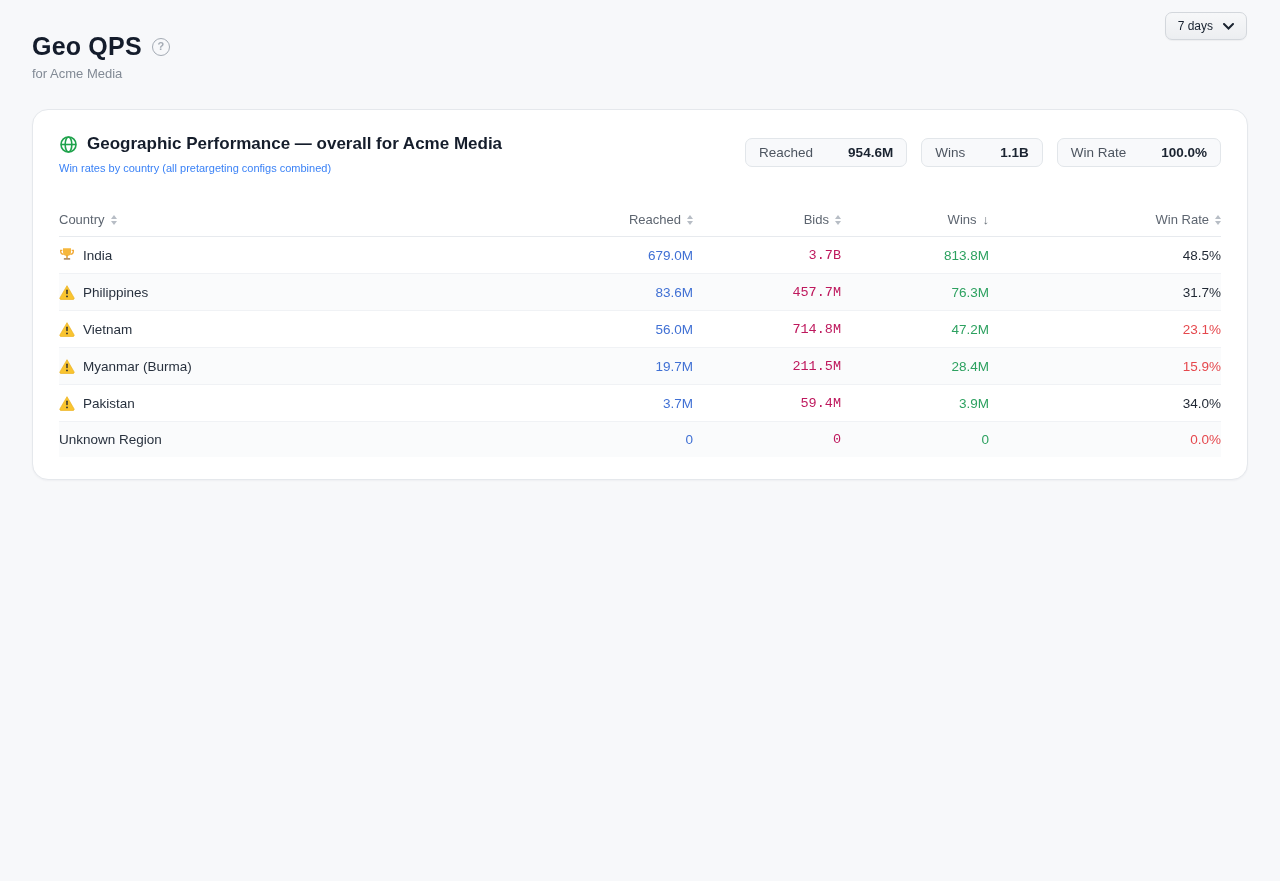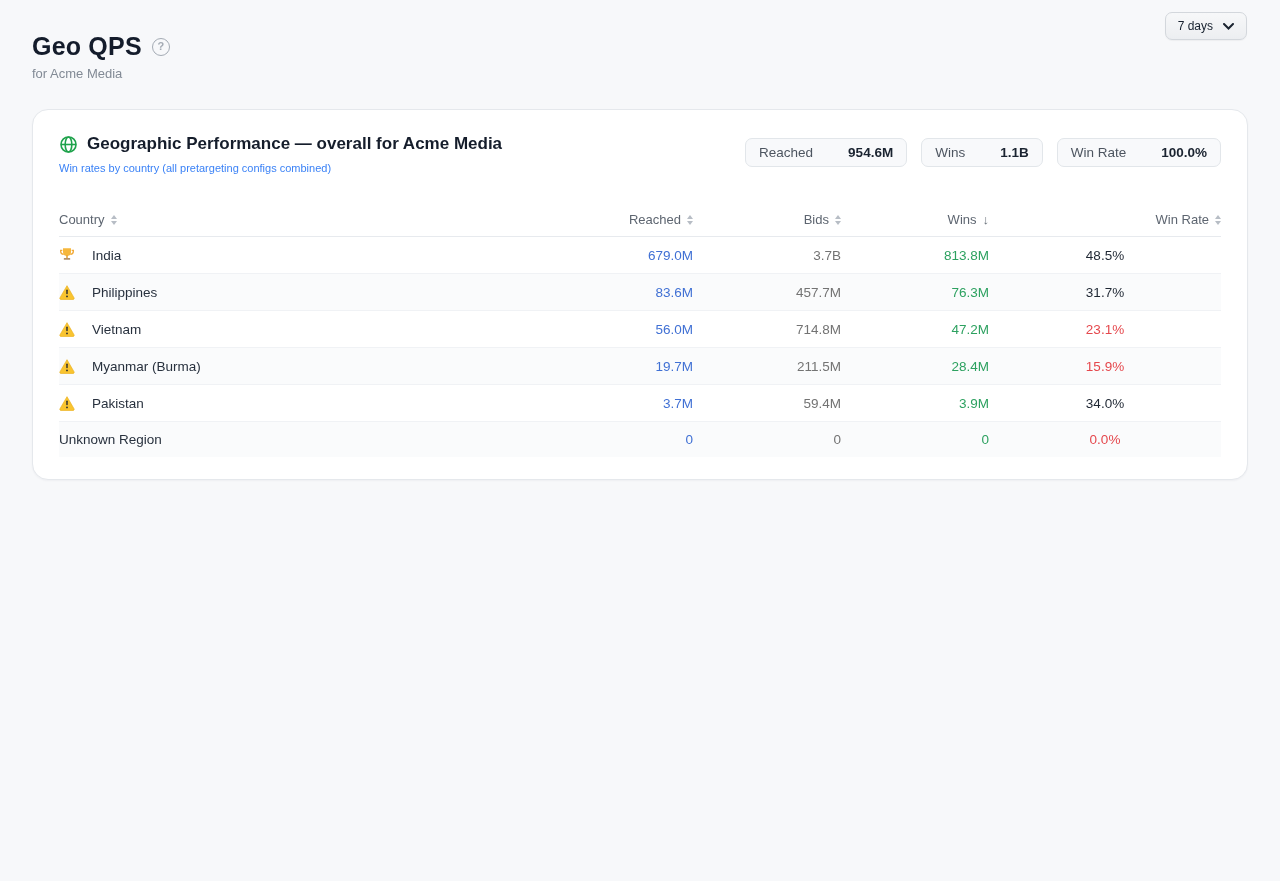--- a/index.html
+++ b/index.html
@@ -54,27 +54,27 @@
   col.c-wins { width:148px; } col.c-rate { width:232px; }
   th {
     font-size:13px; font-weight:400; color:#5d6570; text-align:left;
     padding:6px 0 9px 0; border-bottom:1px solid #e7eaee; cursor:pointer;
     white-space:nowrap;
   }
   th.num, td.num { text-align:right; }
   td { padding:10px 0; font-size:13.5px; border-bottom:1px solid #f0f2f5; }
   tr:last-child td { border-bottom:none; }
   tbody tr:nth-child(even) td { background:#fafbfc; }
-  .country-cell { display:flex; align-items:center; gap:17px; color:#28313e; }
+  .country-cell { display:flex; align-items:center; gap:8px; color:#28313e; }
   .ricon { display:inline-flex; width:16px; height:16px; }
   a.reached-link { color:#4070d4; text-decoration:none; cursor:pointer; }
   td.wins { color:#2da160; }
-  td.rate { color:#1f2733;text-align:center; }
+  td.rate { color:#1f2733; }
   td.rate.low { color:#e5484d; }
-  td.bids { color:#737373; }
+  td.bids { color:#be185d;font-family:Liberation Mono, monospace; }
   
   .sort-wrap { display:inline-flex; align-items:center; }
   .arrow-both { display:inline-flex; flex-direction:column; gap:2px; margin-left:6px; }
   .arrow-both i { width:0; height:0; border-left:3.5px solid transparent; border-right:3.5px solid transparent; }
   .arrow-both .up { border-bottom:4px solid #b7bdc5; }
   .arrow-both .down { border-top:4px solid #b7bdc5; }
   .arrow-desc { display:none; margin-left:6px; color:#6a727c; font-size:13px; }
   th.sort-desc .arrow-desc { display:inline; }
 </style>
 </head>

